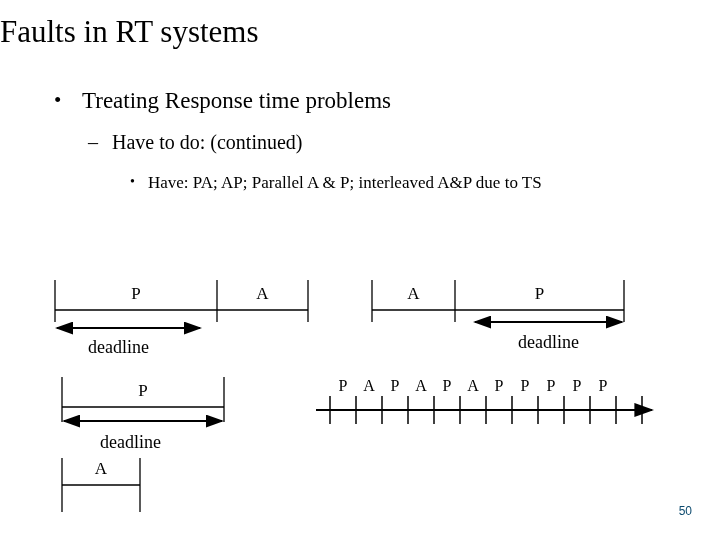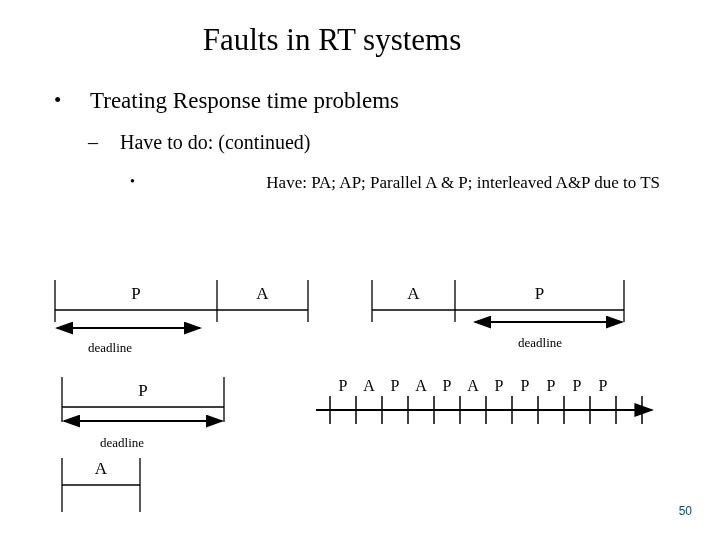--- a/index.html
+++ b/index.html
@@ -14,42 +14,40 @@
     background: #ffffff;
     overflow: hidden;
     font-family: "Liberation Serif", "DejaVu Serif", serif;
     color: #000000;
   }
 
   
   #title {
     position: absolute;
     left: 0;
-    top: 22px;
+    top: 14px;
     width: 664px;
-    text-align: center;
     font-size: 31px;
     line-height: 36px;
     letter-spacing: 0px;
     white-space: nowrap;
   }
 
   .bullet-row {
     position: absolute;
     display: flex;
     align-items: flex-start;
   }
   .bullet-glyph {
     flex: 0 0 auto;
     line-height: 1.15;
   }
   .bullet-text {
     flex: 1 1 auto;
     line-height: 1.15;
-    margin-left: 8px;
   }
 
   #lvl1 {
     left: 54px;
     top: 88px;
     width: 620px;
     font-size: 23px;
   }
   #lvl1 .bullet-glyph { width: 28px; font-size: 21px; }
 
@@ -61,21 +59,21 @@
   }
   #lvl2 .bullet-glyph { width: 24px; }
 
   #lvl3 {
     left: 130px;
     top: 172px;
     width: 530px;
     font-size: 17px;
   }
   #lvl3 .bullet-glyph { width: 18px; font-size: 14px; padding-top: 2px; }
-  #lvl3 .bullet-text { line-height: 1.25; text-align: right; }
+  #lvl3 .bullet-text { line-height: 1.25; }
 
   
   #diagram {
     position: absolute;
     left: 0;
     top: 0;
     width: 720px;
     height: 540px;
     pointer-events: none;
   }
@@ -83,21 +81,21 @@
     position: absolute;
     font-family: "Liberation Serif", "DejaVu Serif", serif;
     font-size: 17px;
     line-height: 17px;
     text-align: center;
     white-space: nowrap;
   }
   .dl-label {
     position: absolute;
     font-family: "Liberation Serif", "DejaVu Serif", serif;
-    font-size: 13px;
+    font-size: 18px;
     line-height: 17px;
     white-space: nowrap;
   }
   .seq-label {
     position: absolute;
     font-family: "Liberation Serif", "DejaVu Serif", serif;
     font-size: 16px;
     line-height: 16px;
     text-align: center;
     white-space: nowrap;

